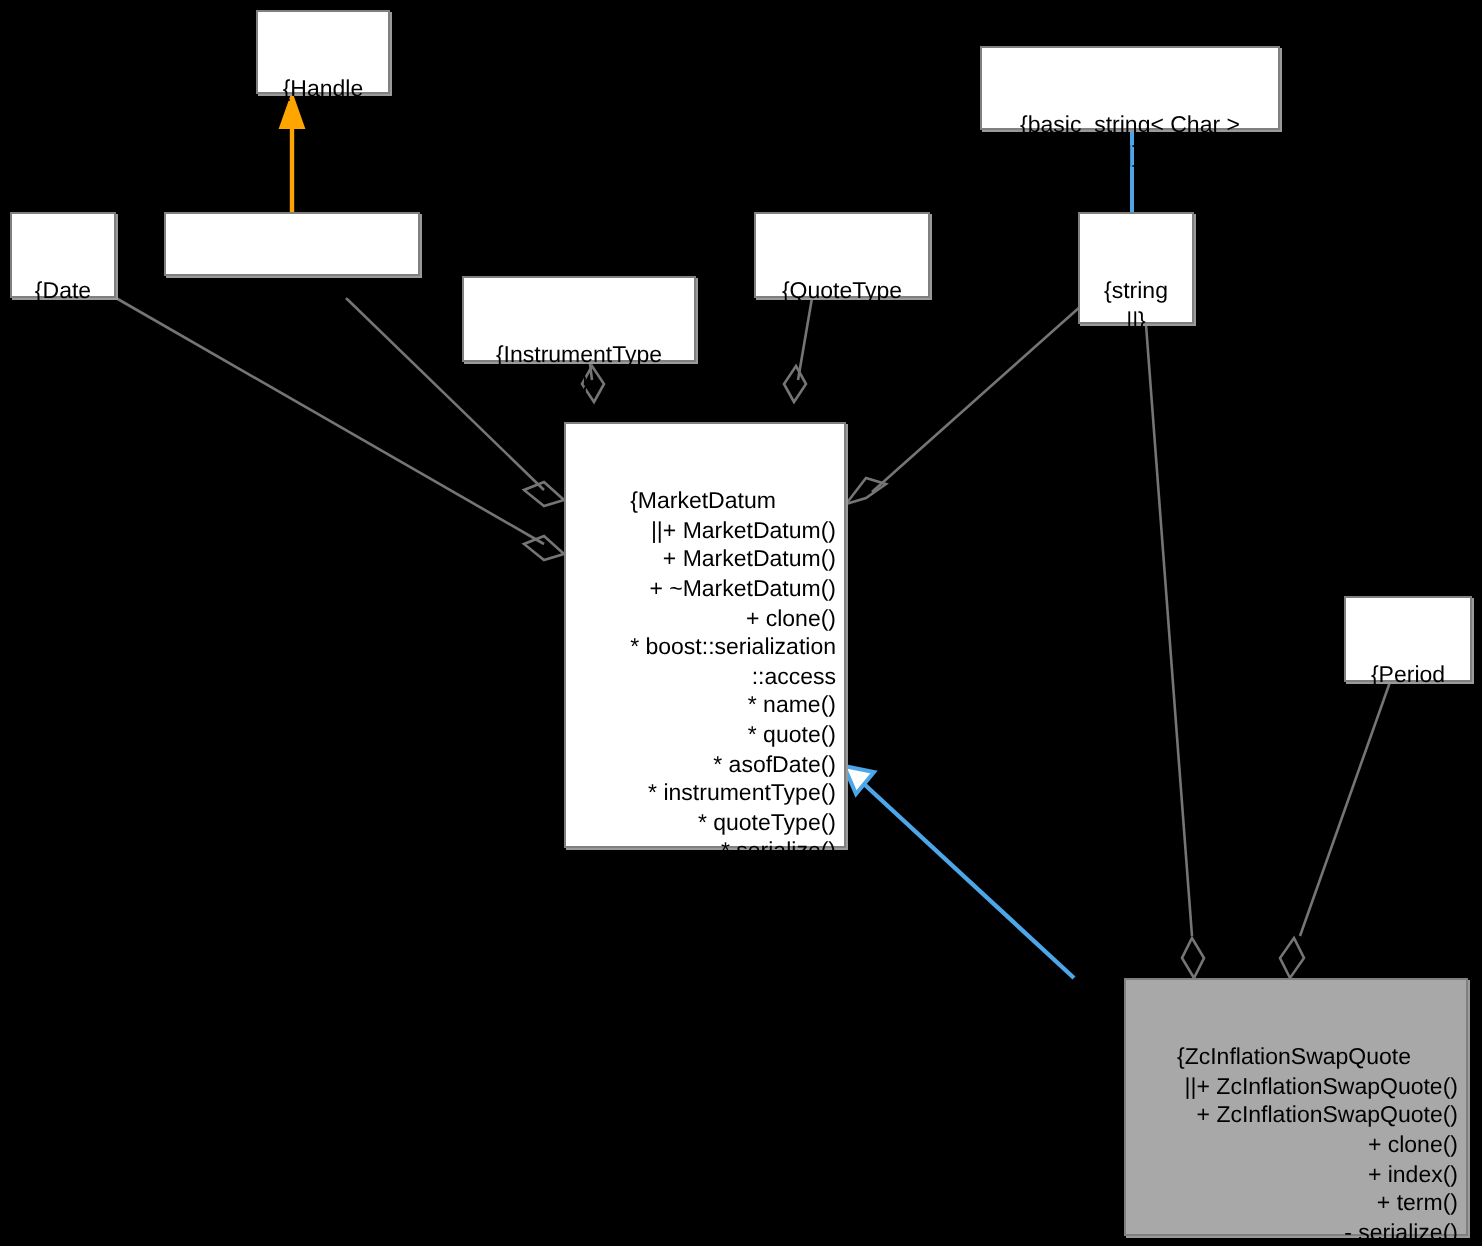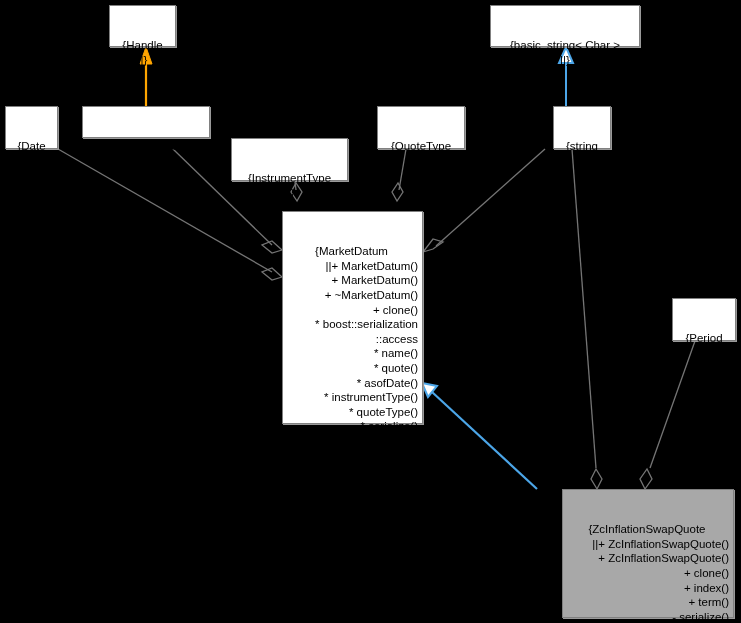--- a/index.html
+++ b/index.html
@@ -107,45 +107,45 @@
       <polygon points="597,489 591,479 596,469 602,479" fill="none" stroke="#757575" stroke-width="1.3"></polygon>
     </g>
 
     <g>
       <line x1="695" y1="341" x2="650" y2="468" stroke="#757575" stroke-width="1.3"></line>
       <polygon points="645,489 640,479 647,469 652,479" fill="none" stroke="#757575" stroke-width="1.3"></polygon>
     </g>
 
   </svg>
 
-  <div class="uml-node" style="left:109px; top:5px; width:67px; height:42px;">
+  <div class="uml-node" style="left:128px; top:5px; width:67px; height:42px;">
     <span class="node-title">{Handle</span><span class="node-members" style="text-align:center;">||}</span>
   </div>
 
-  <div class="uml-node" style="left:490px; top:5px; width:150px; height:42px;">
+  <div class="uml-node" style="left:490px; top:23px; width:150px; height:42px;">
     <span class="node-title">{basic_string&lt; Char &gt;</span><span class="node-members" style="text-align:center;">||}</span>
   </div>
 
   <div class="uml-node" style="left:5px; top:106px; width:53px; height:43px;">
     <span class="node-title">{Date</span><span class="node-members" style="text-align:center;">||}</span>
   </div>
 
   <div class="uml-node" style="left:82px; top:106px; width:128px; height:32px;">
     <span class="node-title">{Handle&lt; Quote &gt;</span><span class="node-members" style="text-align:center;">||}</span>
   </div>
 
   <div class="uml-node" style="left:231px; top:106px; width:117px; height:43px;margin-top:32px;">
     <span class="node-title">{InstrumentType</span><span class="node-members" style="text-align:center;">||}</span>
   </div>
 
   <div class="uml-node" style="left:377px; top:106px; width:88px; height:43px;">
     <span class="node-title">{QuoteType</span><span class="node-members" style="text-align:center;">||}</span>
   </div>
 
-  <div class="uml-node" style="left:553px; top:106px; width:58px; height:43px;">
+  <div class="uml-node" style="left:539px; top:106px; width:58px; height:56px;">
     <span class="node-title">{string</span><span class="node-members" style="text-align:center;">||}</span>
   </div>
 
   <div class="uml-node" style="left:672px; top:298px; width:64px; height:43px;">
     <span class="node-title">{Period</span><span class="node-members" style="text-align:center;">||}</span>
   </div>
 
   <div class="uml-node" style="left:282px; top:211px; width:141px; height:213px; padding-left:2px;">
     <span class="node-title">{MarketDatum</span><span class="node-members">||+ MarketDatum()
 + MarketDatum()

